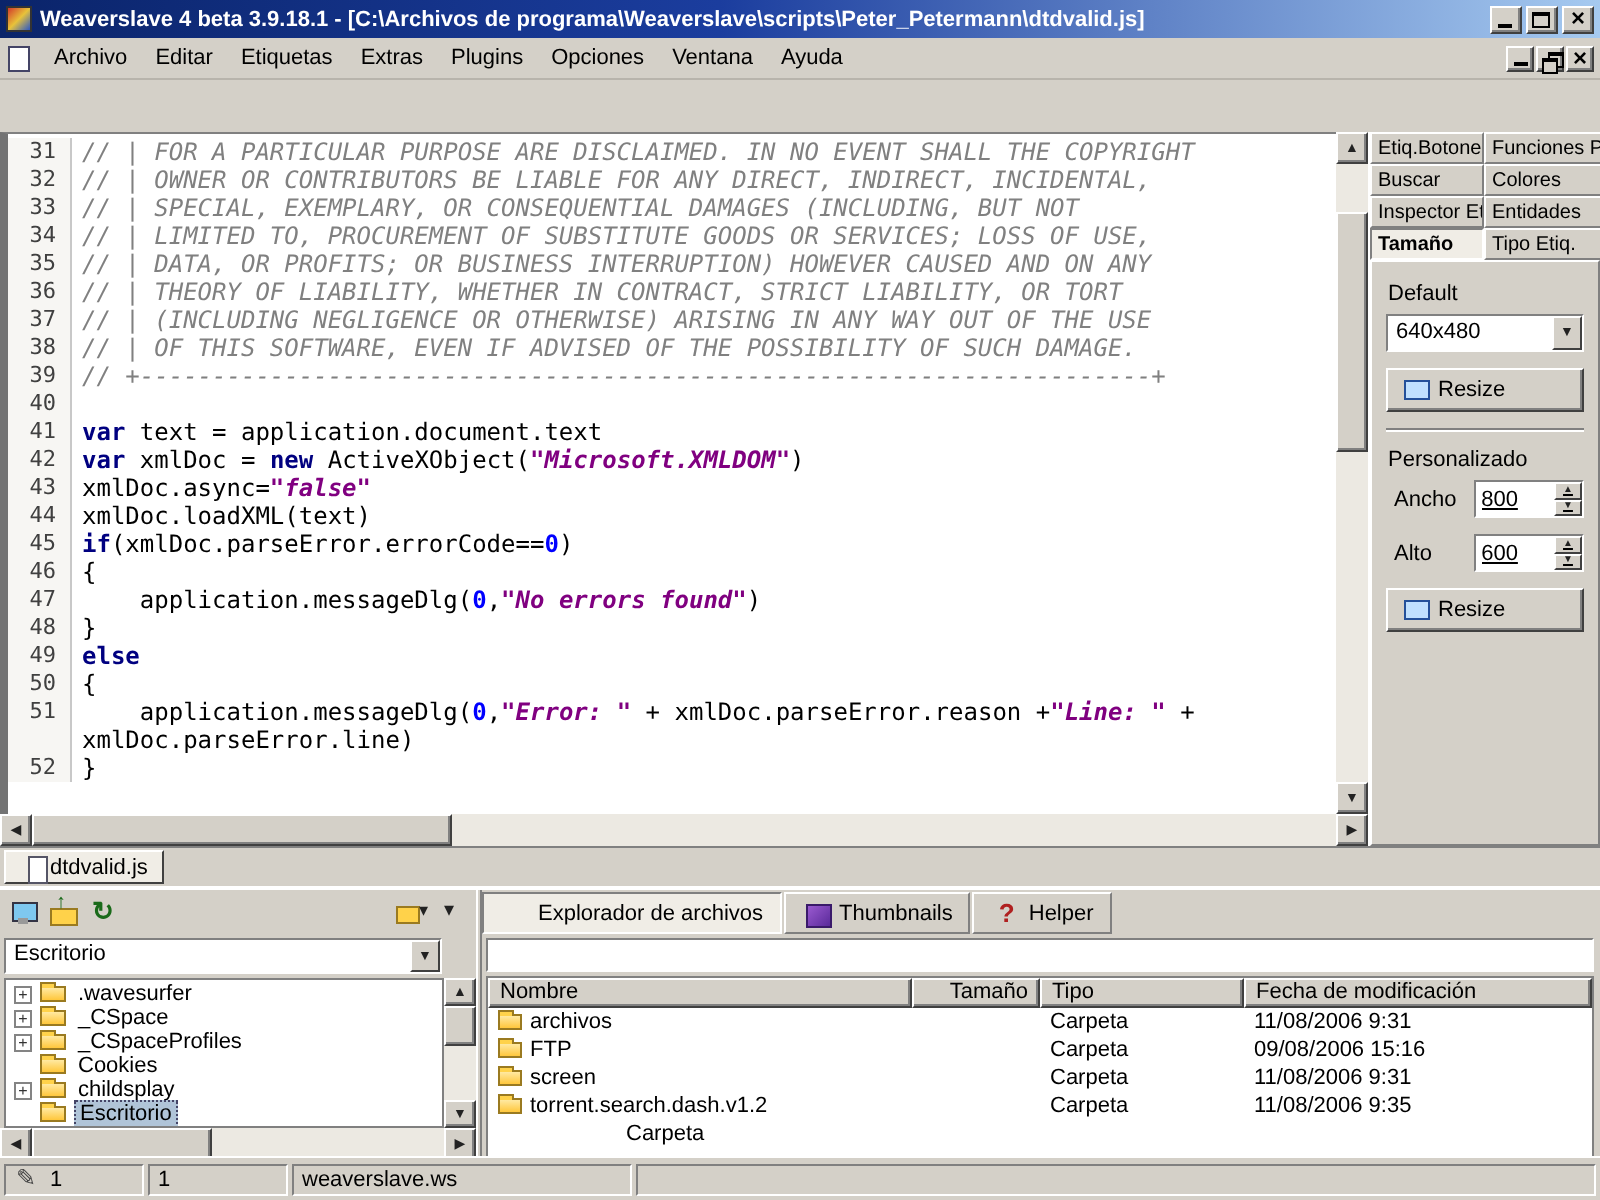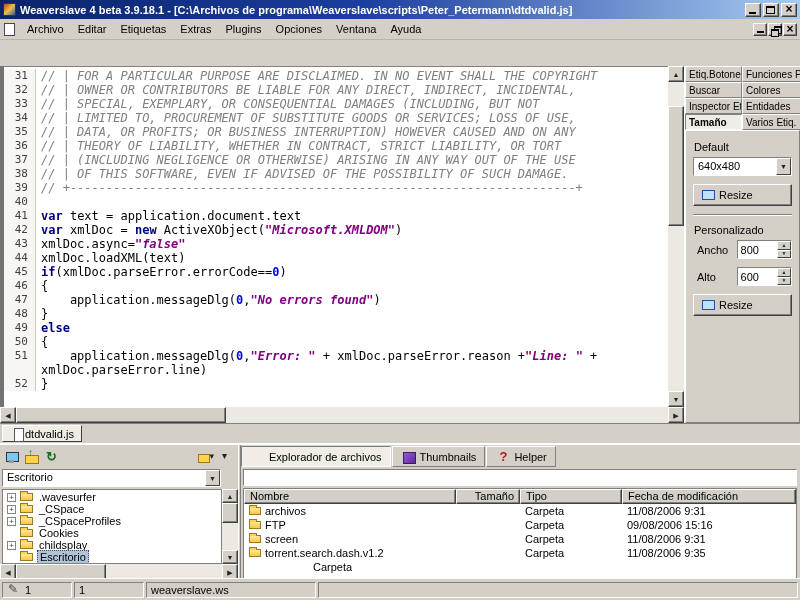--- a/index.html
+++ b/index.html
@@ -124,21 +124,21 @@
   .pbody{position:absolute;left:0;top:64px;right:0;bottom:0;border:1px solid;border-color:#fff #808080 #808080 #fff;padding:8px 7px;}
   .plabel{margin:2px 0 4px 1px;}
   .combo{height:19px;display:flex;border:1px solid;border-color:#808080 #fff #fff #808080;background:#fff;margin-bottom:8px;}
   .combo-val{flex:1;padding:2px 4px;}
   .btn{height:22px;width:100%;background:#d4d0c8;border:1px solid;border-color:#fff #404040 #404040 #fff;
        box-shadow:inset -1px -1px 0 #808080;display:flex;align-items:center;gap:3px;padding:0 6px;
        font-family:"Liberation Sans",sans-serif;font-size:11px;margin-bottom:6px;}
   .psep{height:2px;border-top:1px solid #808080;border-bottom:1px solid #fff;margin:8px 0;}
   .spinrow{display:flex;align-items:center;margin:0 0 8px 4px;}
   .plabel2{width:40px;}
-  .spin{display:flex;height:19px;border:1px solid;border-color:#808080 #fff #fff #808080;background:#fff;width:56px;}
+  .spin{display:flex;height:19px;border:1px solid;border-color:#808080 #fff #fff #808080;background:#fff;width:56px;text-decoration:underline;}
   .spin input{flex:1;width:30px;border:none;outline:none;font-family:"Liberation Sans",sans-serif;font-size:11px;padding:0 3px;}
   .spinbtns{width:14px;display:flex;flex-direction:column;}
   .sb-up,.sb-dn{flex:1;background:#d4d0c8;border:1px solid;border-color:#fff #404040 #404040 #fff;font-size:5px;
                 display:flex;align-items:center;justify-content:center;color:#222;line-height:1;}
 
   
   .doctabs{position:absolute;left:0;top:423px;width:800px;height:20px;background:#d4d0c8;border-top:1px solid #808080;padding:1px 2px;}
   .dtab{display:inline-flex;align-items:center;gap:3px;height:17px;padding:0 7px;background:#f0ede6;
         border:1px solid;border-color:#fff #404040 #404040 #fff;}
   .dtab .ic{width:12px;height:14px;}
@@ -358,21 +358,21 @@
 
   <div class="sidepanel">
     <div class="panel-tabs">
         <span class="ptab">Etiq.Botones</span>
         <span class="ptab">Funciones PH</span>
         <span class="ptab">Buscar</span>
         <span class="ptab">Colores</span>
         <span class="ptab">Inspector Etiq.</span>
         <span class="ptab">Entidades</span>
         <span class="ptab active">Tamaño</span>
-        <span class="ptab">Varios Etiq.</span>
+        <span class="ptab">Tipo Etiq.</span>
       </div>
     <div class="pbody">
       <div class="plabel">Default</div>
       <div class="combo">
         <span class="combo-val">640x480</span>
         <span class="combo-btn">
             <span class="arr-down">▼</span>
           </span>
       </div>
       <button class="btn">

